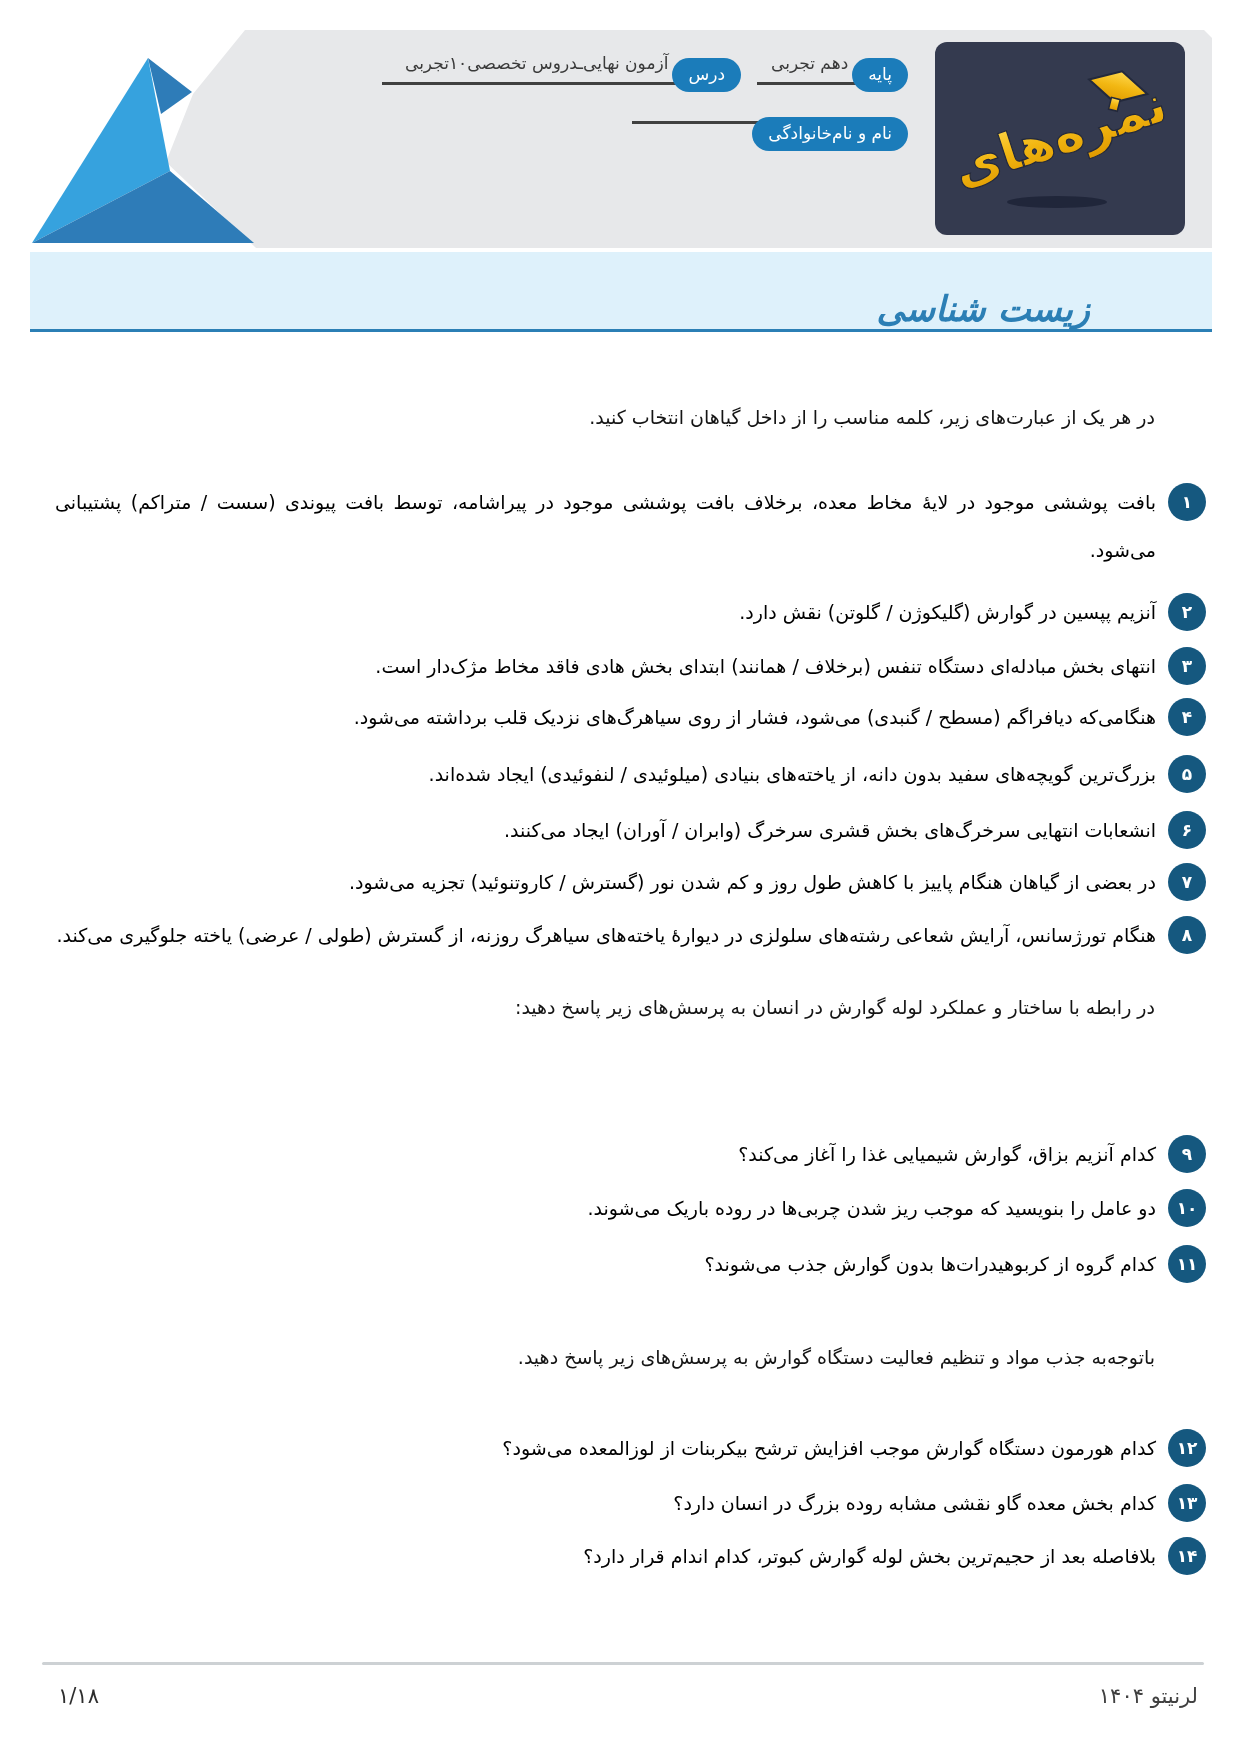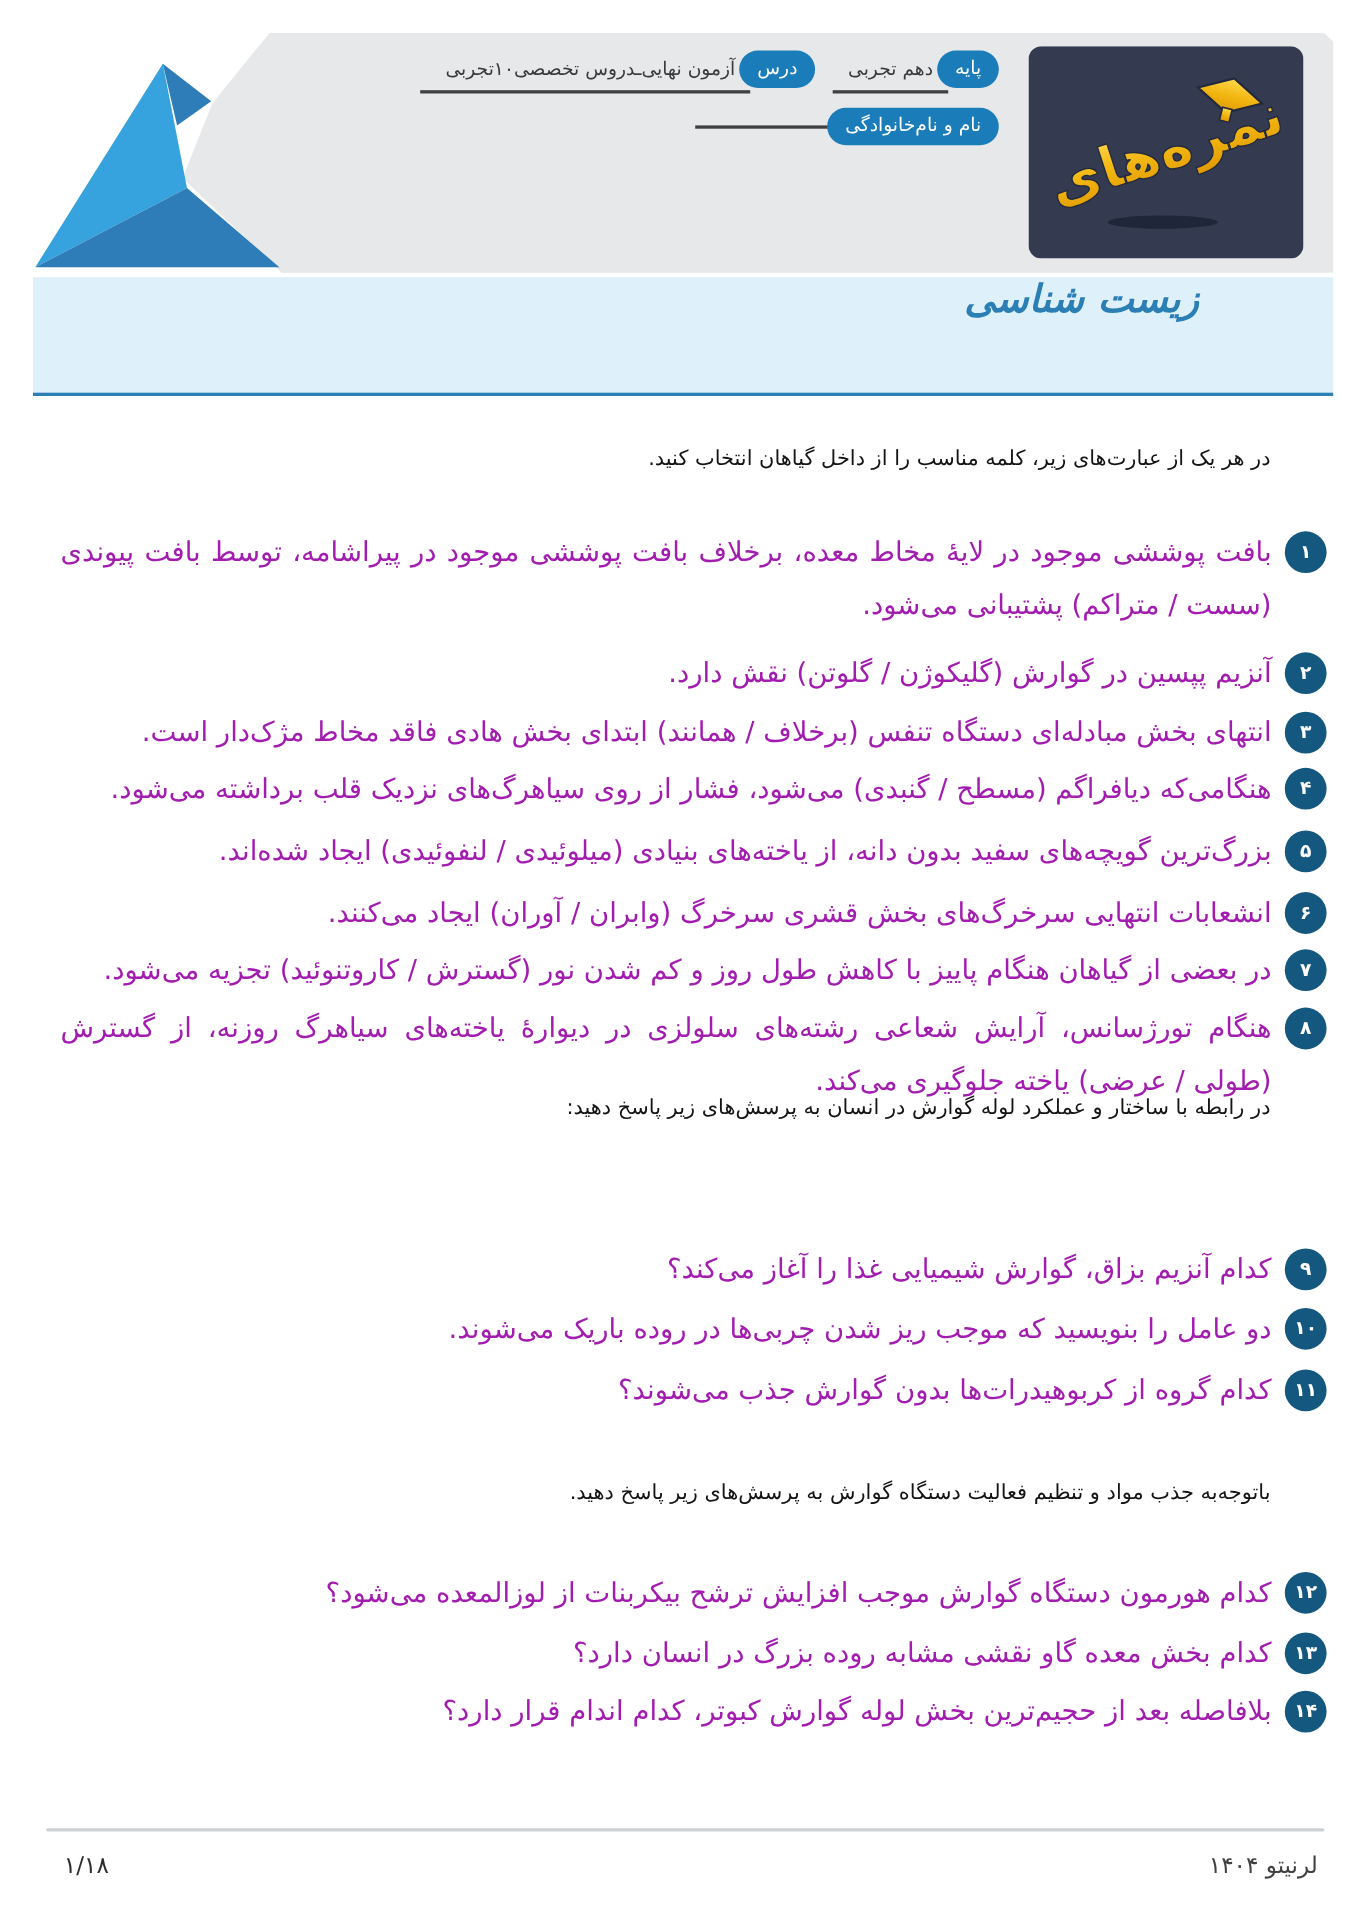--- a/index.html
+++ b/index.html
@@ -14,35 +14,35 @@
   
   .header-art { position:absolute; top:0; left:0; width:1240px; height:260px; }
 
   .logo-box { position:absolute; top:42px; left:935px; width:250px; height:193px; }
 
   .header-fields { position:absolute; top:46px; right:332px; display:flex; flex-direction:column; gap:13px; align-items:flex-start; }
   .field-row { display:flex; align-items:flex-start; gap:16px; }
   .field-group { display:flex; align-items:flex-start; }
   .pill {
     background:#1b7cba; color:#fff; font-size:17px; line-height:1;
-    padding:8px 16px 9px; border-radius:17px; position:relative; z-index:2; white-space:nowrap;
+    padding:8px 16px 9px; border-radius:17px; position:relative; z-index:2; white-space:nowrap;margin-top:12px;
   }
   .field-value {
     font-size:17px; color:#3a3a3a; padding:7px 14px 9px;
     border-bottom:3px solid #404040; margin-right:-10px; white-space:nowrap;
   }
   .w-grade { min-width:95px; }
   .w-course { min-width:300px; }
   .w-name { min-width:130px; }
 
   
   .subject-band {
-    position:absolute; top:252px; left:30px; right:28px; height:108px;
+    position:absolute; top:252px; left:30px; right:28px; height:80px;
     background:#def1fb; border-bottom:3px solid #2b7fb5;
-    display:flex; align-items:flex-start;
+    display:flex; align-items:flex-end;
   }
   .subject-title {
     margin-right:122px; font-size:35px; font-weight:bold; color:#2b7fb5;
     font-family:"DejaVu Serif", serif; font-style:italic;
   }
 
   
   .intro {
     position:absolute; right:85px; left:60px;
     font-size:19px; color:#141414; text-align:right; line-height:38px;
@@ -50,21 +50,21 @@
   .q {
     position:absolute; right:34px; left:55px;
     display:flex; align-items:flex-start; gap:12px;
   }
   .q-badge {
     flex:none; width:38px; height:38px; margin-top:5px;
     background:#15587f; border-radius:50%;
     display:flex; align-items:center; justify-content:center;
     color:#ffffff; font-size:17px; font-weight:bold;
   }
-  .q-text { flex:1; font-size:25px; line-height:48px; color:#a21caf; text-align:right; }
+  .q-text { flex:1; font-size:19px; line-height:48px; color:#000000; text-align:right; }
   .q-text.justify { text-align:justify; }
 
   
   .footer-line { position:absolute; top:1662px; left:42px; right:36px; height:3px; background:#cdd1d4; border-radius:2px; }
   .footer-brand { position:absolute; top:1684px; right:42px; font-size:21px; color:#404040; }
   .footer-page  { position:absolute; top:1684px; left:58px;  font-size:21px; color:#2d2d2d; direction:ltr; }
 </style>
 </head>
 <body>
 

